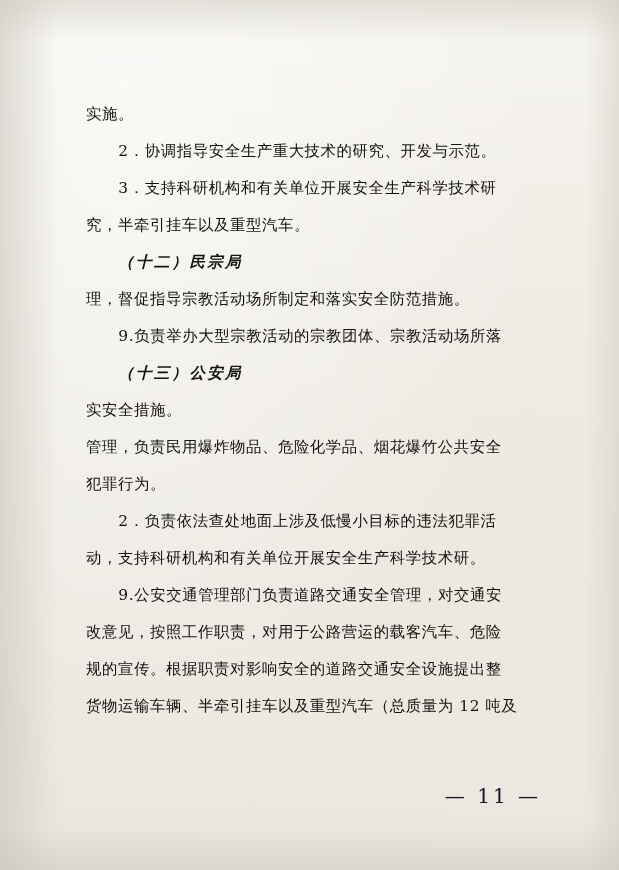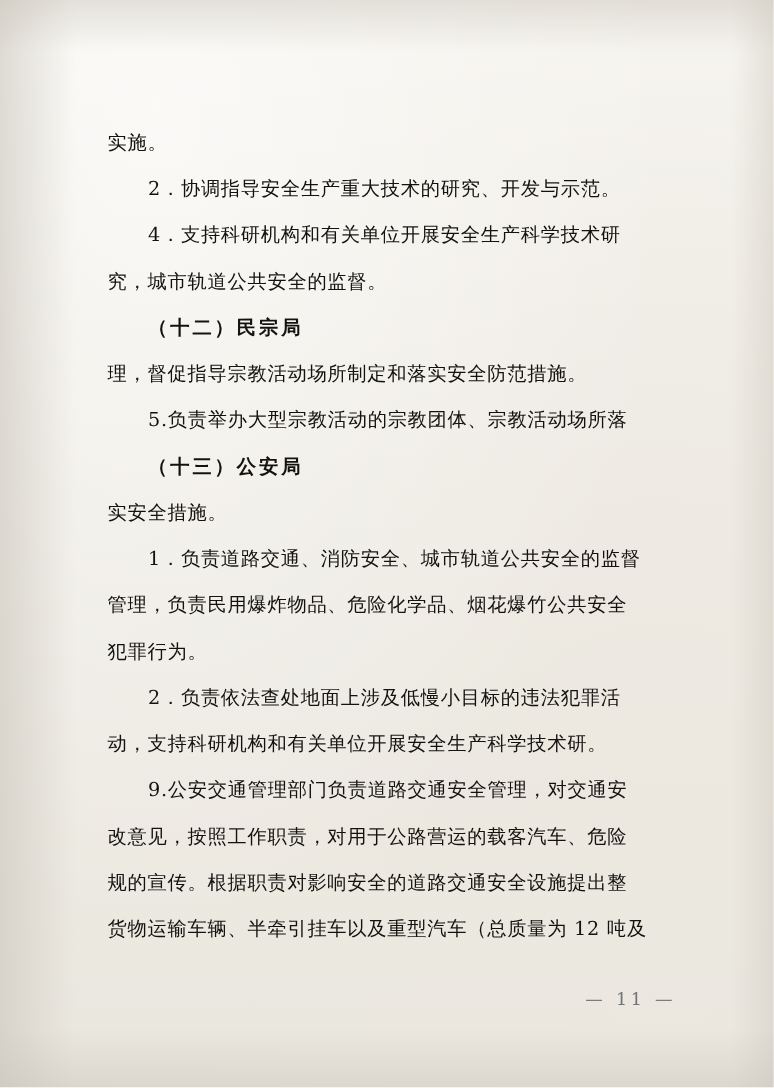--- a/index.html
+++ b/index.html
@@ -48,28 +48,29 @@
     margin: 0;
     text-indent: 0;
   }
   .para.indent {
     text-indent: 2.1em;
   }
   .para.heading {
     text-indent: 2.1em;
     letter-spacing: 2.4px;
     font-weight: 600;
+    font-style: italic;
   }
   .page-number {
     position: absolute;
     right: 78px;
     bottom: 62px;
-    font-size: 14px;
+    font-size: 20px;
     letter-spacing: 3px;
-    color: #737373;
+    color: #0f172a;
   }
   
   .edge-shade-left {
     position: absolute;
     left: 0; top: 0; bottom: 0; width: 60px;
     background: linear-gradient(90deg, rgba(200,195,185,0.55), rgba(200,195,185,0));
     pointer-events: none;
   }
   .edge-shade-top {
     position: absolute;
@@ -96,28 +97,27 @@
 <div id="page">
   <div class="edge-shade-top"></div>
   <div class="edge-shade-left"></div>
   <div class="edge-shade-right"></div>
   <div class="edge-shade-bottom"></div>
 
   <div id="paper">
     <div class="doc-body">
       <p class="para plain">实施。</p>
       <p class="para indent">2．协调指导安全生产重大技术的研究、开发与示范。</p>
-      <p class="para indent">4．支持科研机构和有关单位开展安全生产科学技术研</p>
-      <p class="para plain">究，城市轨道公共安全的监督。</p>
+      <p class="para indent">3．支持科研机构和有关单位开展安全生产科学技术研</p>
+      <p class="para plain">究，半牵引挂车以及重型汽车。</p>
       <p class="para heading">（十二）民宗局</p>
       <p class="para plain">理，督促指导宗教活动场所制定和落实安全防范措施。</p>
-      <p class="para indent">5.负责举办大型宗教活动的宗教团体、宗教活动场所落</p>
+      <p class="para indent">9.负责举办大型宗教活动的宗教团体、宗教活动场所落</p>
       <p class="para heading">（十三）公安局</p>
       <p class="para plain">实安全措施。</p>
-      <p class="para indent">1．负责道路交通、消防安全、城市轨道公共安全的监督</p>
       <p class="para plain">管理，负责民用爆炸物品、危险化学品、烟花爆竹公共安全</p>
       <p class="para plain">犯罪行为。</p>
       <p class="para indent">2．负责依法查处地面上涉及低慢小目标的违法犯罪活</p>
       <p class="para plain">动，支持科研机构和有关单位开展安全生产科学技术研。</p>
       <p class="para indent">9.公安交通管理部门负责道路交通安全管理，对交通安</p>
       <p class="para plain">改意见，按照工作职责，对用于公路营运的载客汽车、危险</p>
       <p class="para plain">规的宣传。根据职责对影响安全的道路交通安全设施提出整</p>
       <p class="para plain">货物运输车辆、半牵引挂车以及重型汽车（总质量为 12 吨及</p>
 
     </div>

